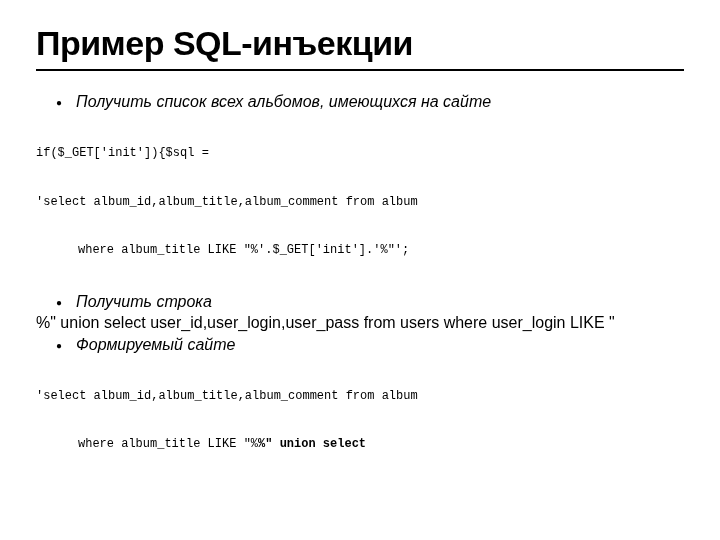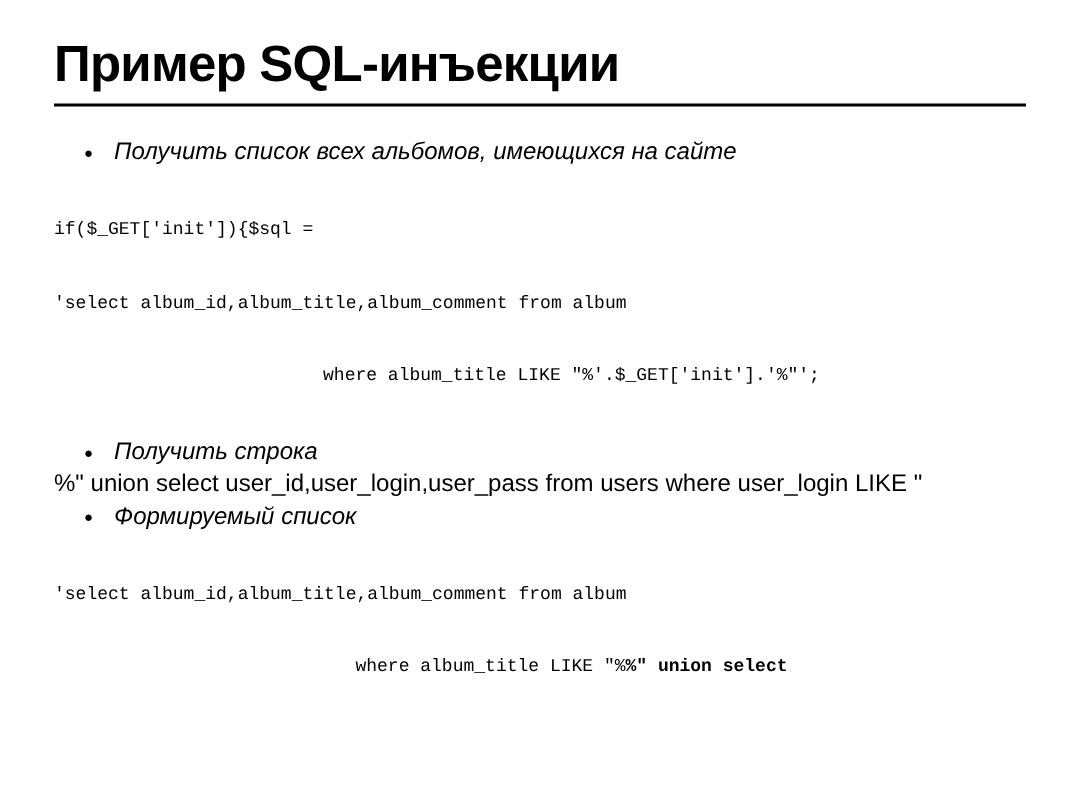--- a/index.html
+++ b/index.html
@@ -47,21 +47,20 @@
       font-style: italic;
     }
     .code-block {
       font-family: 'Courier New', monospace;
       font-size: 12px;
       white-space: pre-wrap;
       margin-left: 0;
     }
     .code-indent {
       padding-left: 42px;
-      text-align: center;
     }
     .bold {
       font-weight: bold;
     }
   </style>
 </head>
 <body>
 
 <div class="title">Пример SQL-инъекции</div>
 <div class="title-underline"></div>
@@ -81,21 +80,21 @@
 
   <div class="bullet-item">
     <span class="bullet">●</span>
     <span class="bullet-text">Получить строка</span>
   </div>
 
   <div>%" union select user_id,user_login,user_pass from users where user_login LIKE "</div>
 
   <div class="bullet-item">
     <span class="bullet">●</span>
-    <span class="bullet-text">Формируемый список</span>
+    <span class="bullet-text">Формируемый сайте</span>
   </div>
 
   <div class="code-block">
     <div>'select album_id,album_title,album_comment from album</div>
     <div class="code-indent"><span>where album_title LIKE "%</span><span class="bold">%" union select</span></div>
     
     
   </div>
 
 </div>

